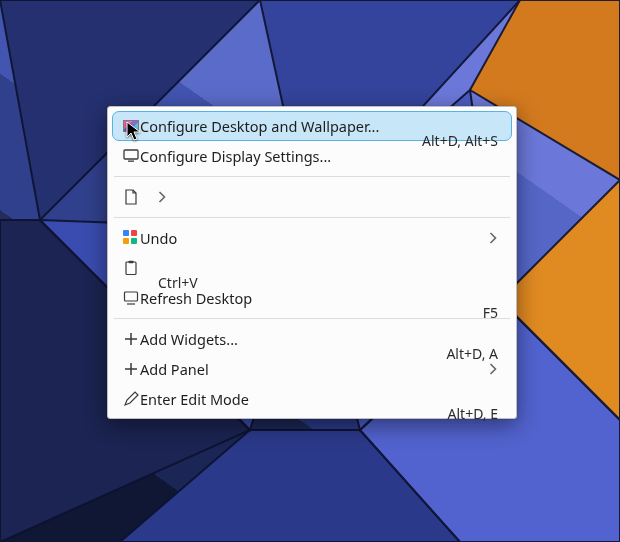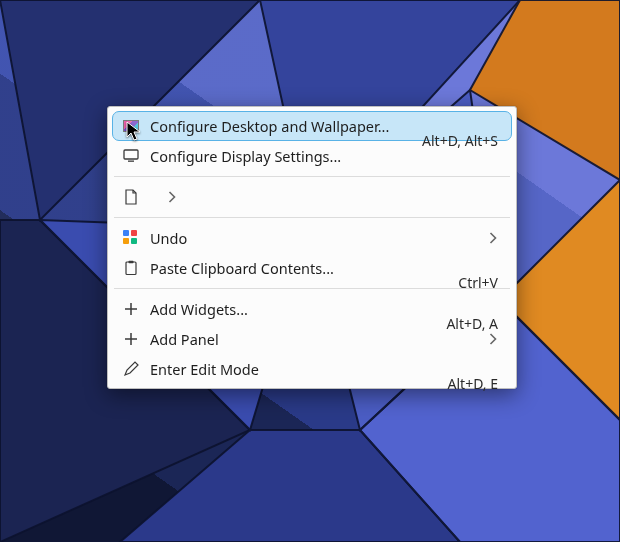--- a/index.html
+++ b/index.html
@@ -42,21 +42,20 @@
     box-sizing: border-box;
   }
 
   .menu-item {
     display: flex;
     align-items: center;
     height: 30px;
     padding: 0 14px 0 10px;
     margin: 0 4px;
     border-radius: 7px;
-    gap: 10px;
     white-space: nowrap;
   }
   .menu-item.highlight {
     background: #c7e6f8;
     border: 1px solid #58b2e6;
     padding: 0 13px 0 9px;
     height: 28px;
   }
 
   .mi-icon {
@@ -212,25 +211,34 @@
     </span>
   </div>
 
   <div class="menu-item">
     <span class="mi-icon">
       <svg viewBox="0 0 16 16">
           <rect x="3" y="2" width="10" height="12.5" rx="1" fill="none" stroke="#3a3a3a" stroke-width="1.2"></rect>
           <rect x="5.5" y="0.8" width="5" height="2.4" rx="0.8" fill="#3a3a3a"></rect>
         </svg>
     </span>
-    <span class="mi-label">Paste Clipboard Contents...</span>
     <span class="mi-shortcut">Ctrl+V</span>
   </div>
 
 
+  <div class="menu-item">
+    <span class="mi-icon">
+      <svg viewBox="0 0 16 16">
+          <rect x="1.5" y="2" width="13" height="9" rx="1" fill="none" stroke="#3a3a3a" stroke-width="1.2"></rect>
+          <path d="M4 14 h8" stroke="#3a3a3a" stroke-width="1.2"></path>
+        </svg>
+    </span>
+    <span class="mi-label">Refresh Desktop</span>
+    <span class="mi-shortcut">F5</span>
+  </div>
 
   <div class="menu-sep"></div>
 
   <div class="menu-item">
     <span class="mi-icon">
       <svg viewBox="0 0 16 16">
           <path d="M8 2 V14 M2 8 H14" stroke="#3a3a3a" stroke-width="1.5"></path>
         </svg>
     </span>
     <span class="mi-label">Add Widgets...</span>

